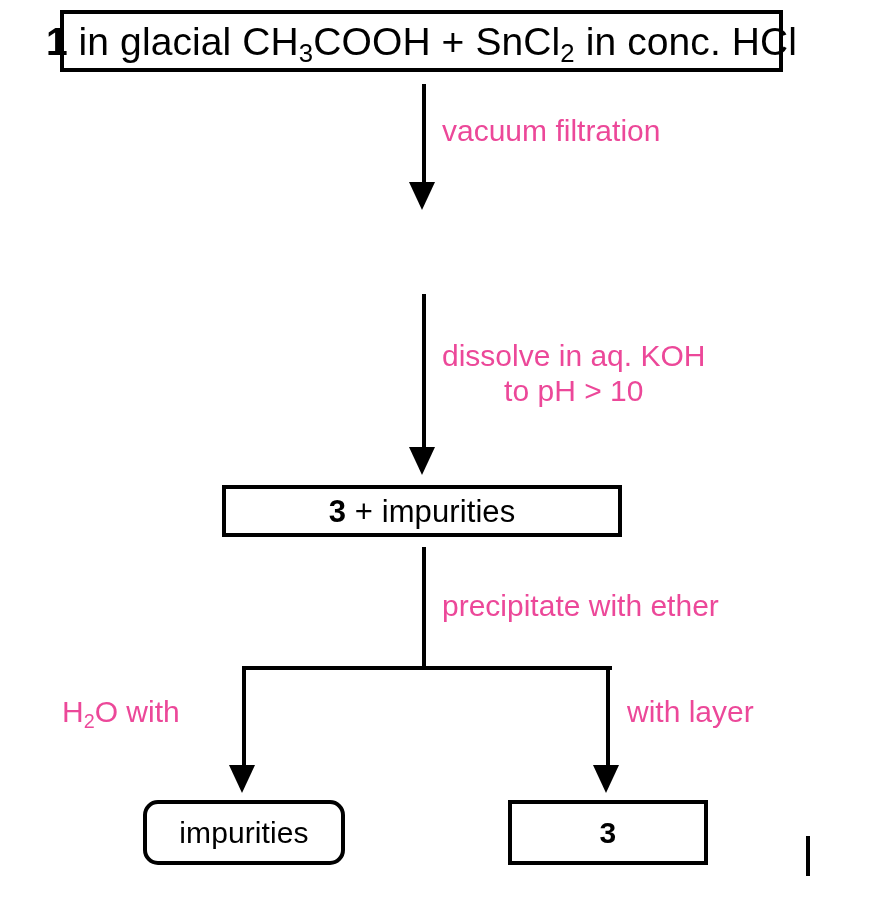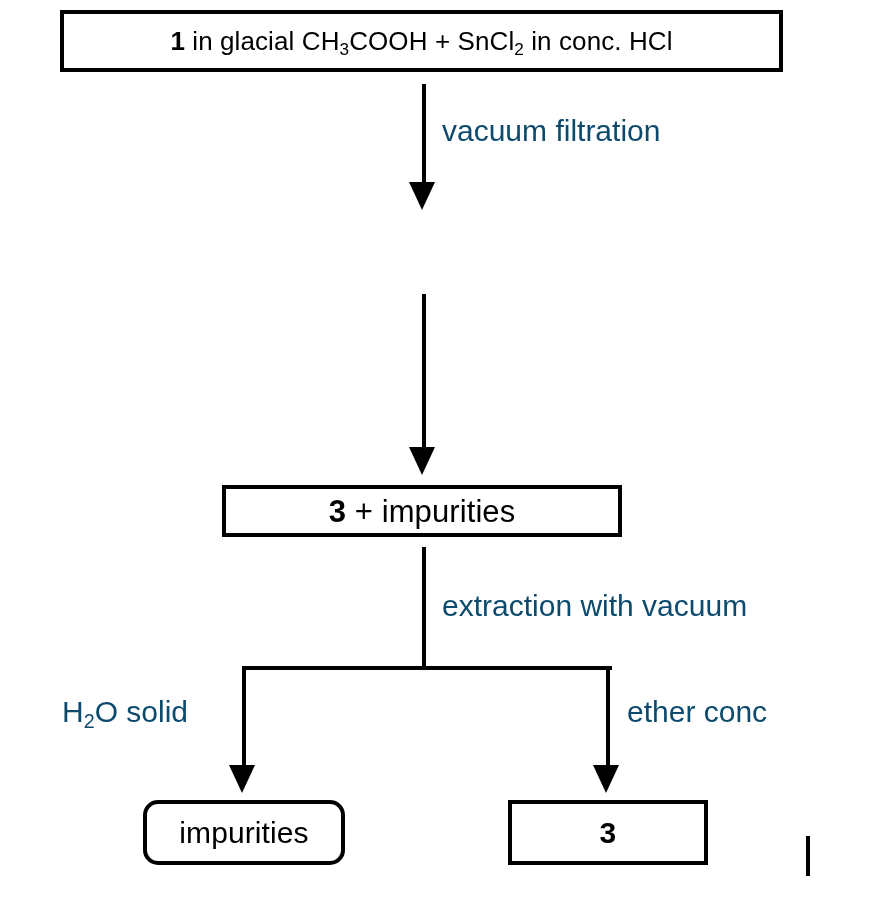--- a/index.html
+++ b/index.html
@@ -34,21 +34,21 @@
     letter-spacing: 0.1px;
   }
   .node .b { font-weight: bold; }
   sub {
     font-size: 0.66em;
     vertical-align: -0.28em;
     line-height: 0;
   }
 
   #node-start { left: 60px;  top: 10px;  width: 723px; height: 62px; }
-  #node-start .txt { font-size: 26px; }
+  #node-start .txt { font-size: 39px; }
   #node-precip { left: 222px; top: 218px; width: 400px; height: 64px; }
   #node-crude  { left: 222px; top: 485px; width: 400px; height: 52px; }
   #node-impurities { left: 143px; top: 800px; width: 202px; height: 65px; border-radius: 15px; }
   #node-product   { left: 508px; top: 800px; width: 200px; height: 65px; }
   #node-impurities .txt, #node-product .txt { font-size: 30px; }
 
   
   .vline {
     position: absolute;
     width: 4px;
@@ -83,21 +83,21 @@
   
   #b2-line { left: 606px; top: 666px; height: 103px; }
   #b2-head { left: 593px; top: 765px; }
 
   
   .edge-label {
     position: absolute;
     font-size: 30px;
     line-height: 1.18;
     white-space: nowrap;
-    color: #0c4a6e;
+    color: #ec4899;
   }
   #lbl-filtration { left: 442px; top: 113px; }
   #lbl-koh        { left: 442px; top: 338px; text-align: center; }
   #lbl-ether      { left: 442px; top: 588px; }
   #lbl-water      { left: 62px;  top: 694px; }
   #lbl-etherlayer { left: 627px; top: 694px; }
 
   
   #caret {
     position: absolute;
@@ -117,36 +117,40 @@
     <span class="txt"><span class="b">1</span><span> in glacial CH</span><sub>3</sub><span>COOH  +  SnCl</span><sub>2</sub><span> in conc. HCl</span></span>
   </div>
 
   <div class="vline" id="a1-line"></div>
   <div class="arrowhead" id="a1-head"></div>
   <div class="edge-label" id="lbl-filtration">vacuum filtration</div>
 
 
   <div class="vline" id="a2-line"></div>
   <div class="arrowhead" id="a2-head"></div>
+  <div class="edge-label" id="lbl-koh">
+    <div>dissolve in aq. KOH</div>
+    <div>to pH &gt; 10</div>
+  </div>
 
   <div class="node" id="node-crude">
     <span class="txt"><span class="b">3</span><span> + impurities</span></span>
   </div>
 
   <div class="vline" id="split-stem"></div>
-  <div class="edge-label" id="lbl-ether">extraction with vacuum</div>
+  <div class="edge-label" id="lbl-ether">precipitate with ether</div>
   <div class="hline" id="split-bar"></div>
 
   <div class="vline" id="b1-line"></div>
   <div class="arrowhead" id="b1-head"></div>
-  <div class="edge-label" id="lbl-water"><span>H</span><sub>2</sub><span>O solid</span></div>
+  <div class="edge-label" id="lbl-water"><span>H</span><sub>2</sub><span>O with</span></div>
 
   <div class="vline" id="b2-line"></div>
   <div class="arrowhead" id="b2-head"></div>
-  <div class="edge-label" id="lbl-etherlayer">ether conc</div>
+  <div class="edge-label" id="lbl-etherlayer">with layer</div>
 
   <div class="node" id="node-impurities">
     <span class="txt">impurities</span>
   </div>
 
   <div class="node" id="node-product">
     <span class="txt b">3</span>
   </div>
 
   <div id="caret"></div>

